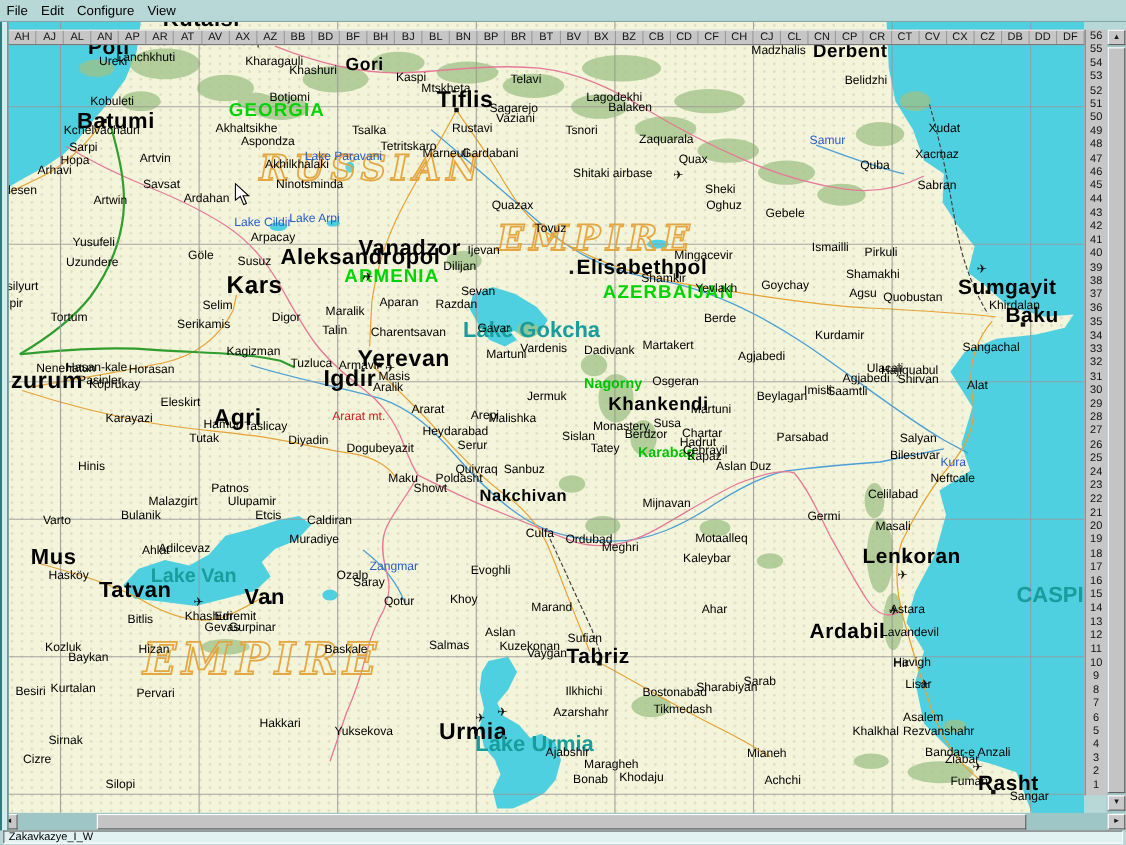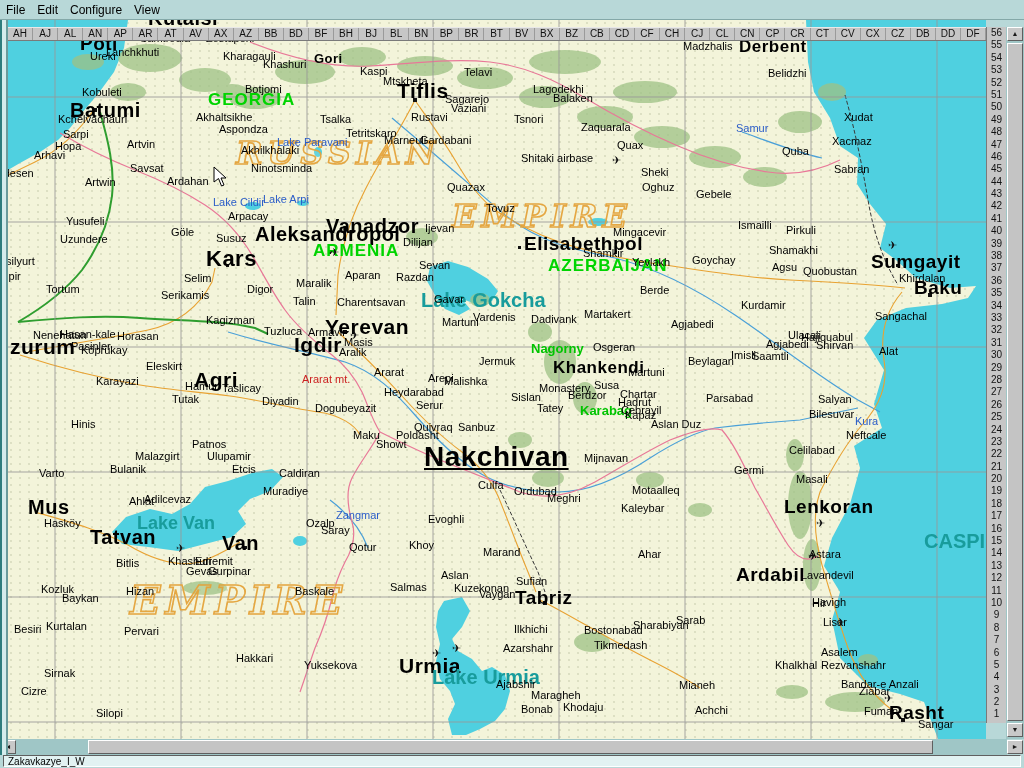--- a/index.html
+++ b/index.html
@@ -191,35 +191,35 @@
         <rect x="901" y="718" width="4" height="4"></rect>
       <rect x="824" y="508" width="3" height="3"></rect>
         <rect x="518" y="246" width="3" height="3"></rect>
     </g>
   </g>
 </svg>
 
 <div id="labels">
     <span class="lb b" style="left: 148px; top: 8px; font-size: 20px;">Kutaisi</span>
     <span class="lb b" style="left: 80px; top: 34px; font-size: 19px;">Poti</span>
-    <span class="lb b" style="left: 314px; top: 52px; font-size: 13px;">Gori</span>
+    <span class="lb b" style="left: 314px; top: 52px; font-size: 16px;">Gori</span>
     <span class="lb b" style="left: 70px; top: 100px; font-size: 20px;">Batumi</span>
     <span class="lb b" style="left: 397px; top: 80px; font-size: 21px;">Tiflis</span>
     <span class="lb b" style="left: 739px; top: 38px; font-size: 17px;">Derbent</span>
     <span class="lb b" style="left: 206px; top: 248px; font-size: 22px;">Kars</span>
     <span class="lb b" style="left: 255px; top: 224px; font-size: 20px;">Aleksandropol</span>
     <span class="lb b" style="left: 326px; top: 216px; font-size: 20px;">Vanadzor</span>
     <span class="lb b" style="left: 325px; top: 316px; font-size: 21px;">Yerevan</span>
     <span class="lb b" style="left: 294px; top: 334px; font-size: 21px;">Igdir</span>
     <span class="lb b" style="left: 194px; top: 369px; font-size: 21px;">Agri</span>
     <span class="lb b" style="left: 524px; top: 234px; font-size: 19px;">Elisabethpol</span>
     <span class="lb b" style="left: 553px; top: 359px; font-size: 17px;">Khankendi</span>
     <span class="lb b" style="left: 871px; top: 252px; font-size: 19px;">Sumgayit</span>
     <span class="lb b" style="left: 914px; top: 278px; font-size: 19px;">Baku</span>
-    <span class="lb b" style="left: 424px; top: 443px; font-size: 28px; text-decoration: underline;">Nakchivan</span>
+    <span class="lb b" style="left: 436px; top: 443px; font-size: 15px;">Nakchivan</span>
     <span class="lb b" style="left: 28px; top: 497px; font-size: 20px;">Mus</span>
     <span class="lb b" style="left: 90px; top: 527px; font-size: 20px;">Tatvan</span>
     <span class="lb b" style="left: 222px; top: 533px; font-size: 20px;">Van</span>
     <span class="lb b" style="left: 784px; top: 497px; font-size: 19px;">Lenkoran</span>
     <span class="lb b" style="left: 736px; top: 565px; font-size: 19px;">Ardabil</span>
     <span class="lb b" style="left: 399px; top: 655px; font-size: 21px;">Urmia</span>
     <span class="lb b" style="left: 515px; top: 588px; font-size: 19px;">Tabriz</span>
     <span class="lb b" style="left: 889px; top: 703px; font-size: 19px;">Rasht</span>
     <span class="lb b" style="left: 10px; top: 336px; font-size: 21px;">zurum</span>
     <span class="lb g" style="left: 208px; top: 91px;">GEORGIA</span>

